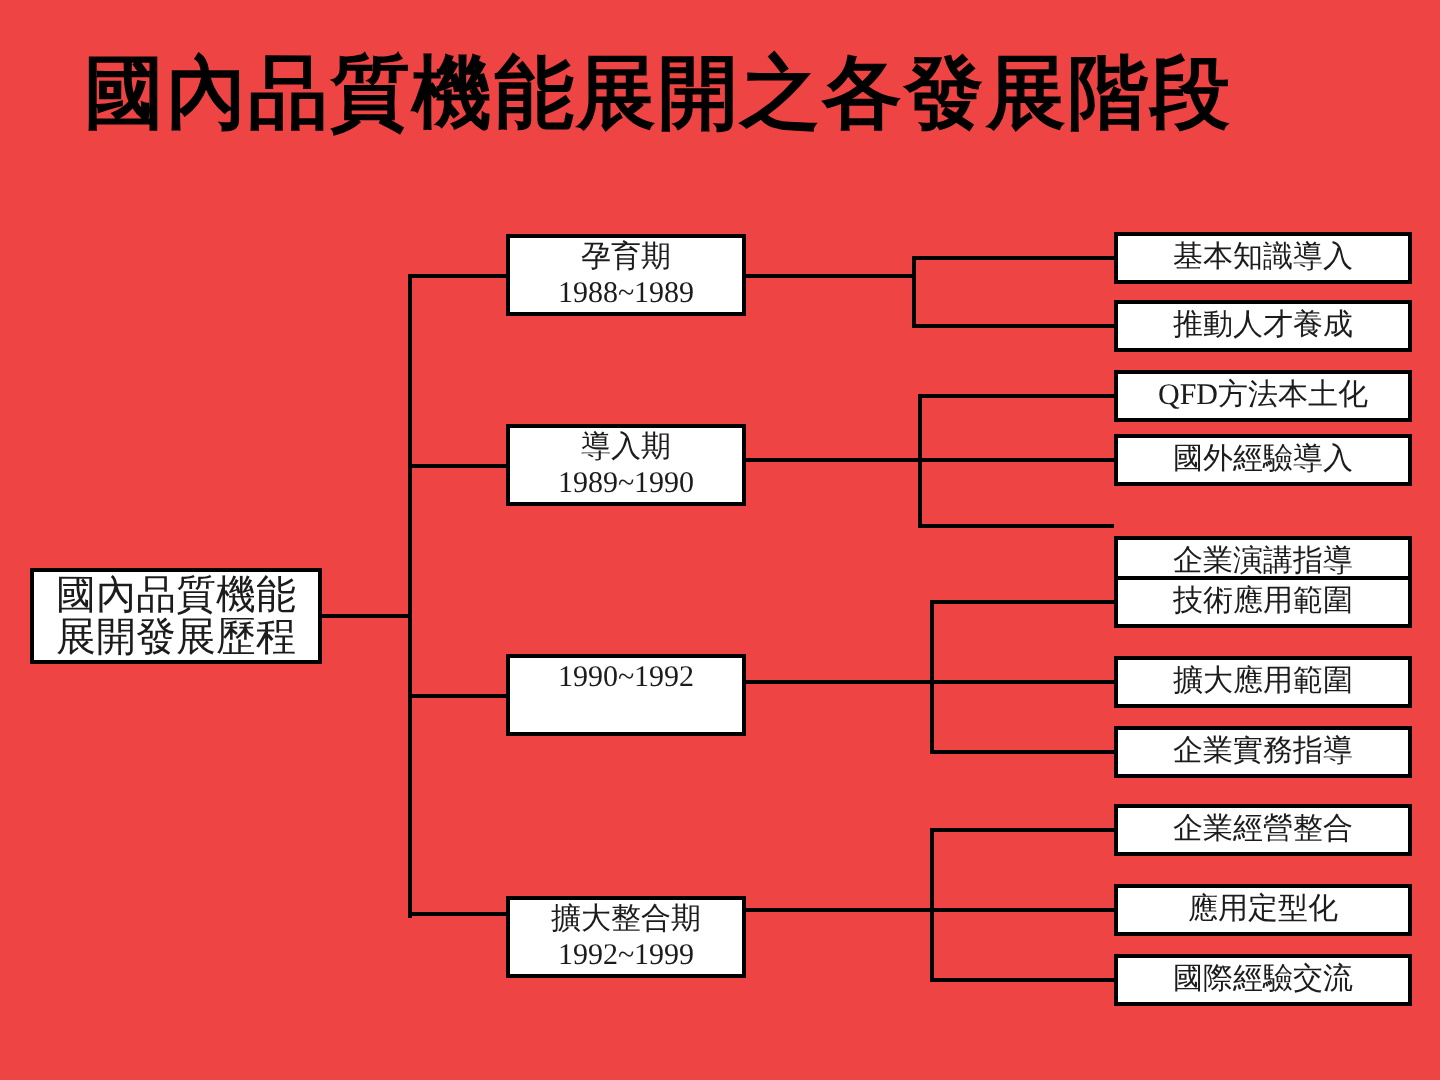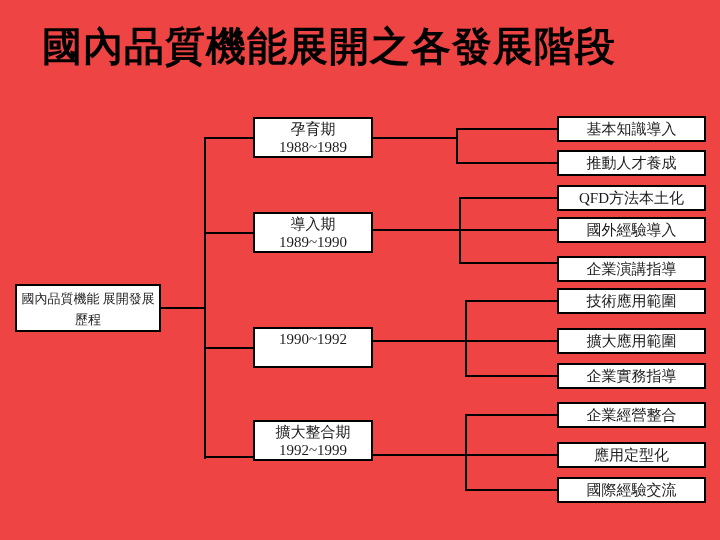--- a/index.html
+++ b/index.html
@@ -10,25 +10,25 @@
   .title {
     position:absolute; left:42px; top:24px; width:600px;
     font-size:40px; font-weight:bold; color:#000000;
     letter-spacing:1px; line-height:46px; white-space:nowrap;
   }
   .box {
     position:absolute; box-sizing:border-box; border:2px solid #000000;
     background:#ffffff; color:#1c1c1c; text-align:center; overflow:hidden;
   }
   .root-box { left:15px; top:284px; width:146px; height:48px;
-    font-size:13px; line-height:21px; padding-top:2px; }
+    font-size:20px; line-height:21px; padding-top:2px; }
   .stage-box { left:253px; width:120px; height:41px;
     font-size:15px; line-height:18px; padding-top:1px; }
   .stage-1 { top:117px; } .stage-2 { top:212px; }
-  .stage-3 { top:327px; } .stage-4 { top:420px; }
+  .stage-3 { top:327px; } .stage-4 { top:448px; }
   .out-box { left:557px; width:149px; height:26px;
     font-size:15px; line-height:22px; }
   .stage-name, .stage-years { display:block; }
   .line { position:absolute; background:#000000; }
 </style>
 </head>
 <body>
 
 <div id="slide">
 
@@ -52,21 +52,21 @@
   </div>
   <div class="box stage-box stage-4">
     <span class="stage-name">擴大整合期</span>
     <span class="stage-years">1992~1999</span>
   </div>
 
   <div class="box out-box" style="top:150px">推動人才養成</div>
   <div class="box out-box" style="top:116px">基本知識導入</div>
   <div class="box out-box" style="top:185px">QFD方法本土化</div>
   <div class="box out-box" style="top:217px">國外經驗導入</div>
-  <div class="box out-box" style="top:256px">企業演講指導</div>
+  <div class="box out-box" style="top:268px">企業演講指導</div>
   <div class="box out-box" style="top:288px">技術應用範圍</div>
   <div class="box out-box" style="top:328px">擴大應用範圍</div>
   <div class="box out-box" style="top:363px">企業實務指導</div>
   <div class="box out-box" style="top:402px">企業經營整合</div>
   <div class="box out-box" style="top:442px">應用定型化</div>
   <div class="box out-box" style="top:477px">國際經驗交流</div>
 
   <div class="line" style="left:161px; top:307px; width:44px; height:2px;"></div>
   <div class="line" style="left:204px; top:137px; width:2px; height:322px;"></div>
   <div class="line" style="left:205px; top:137px; width:48px; height:2px;"></div>

